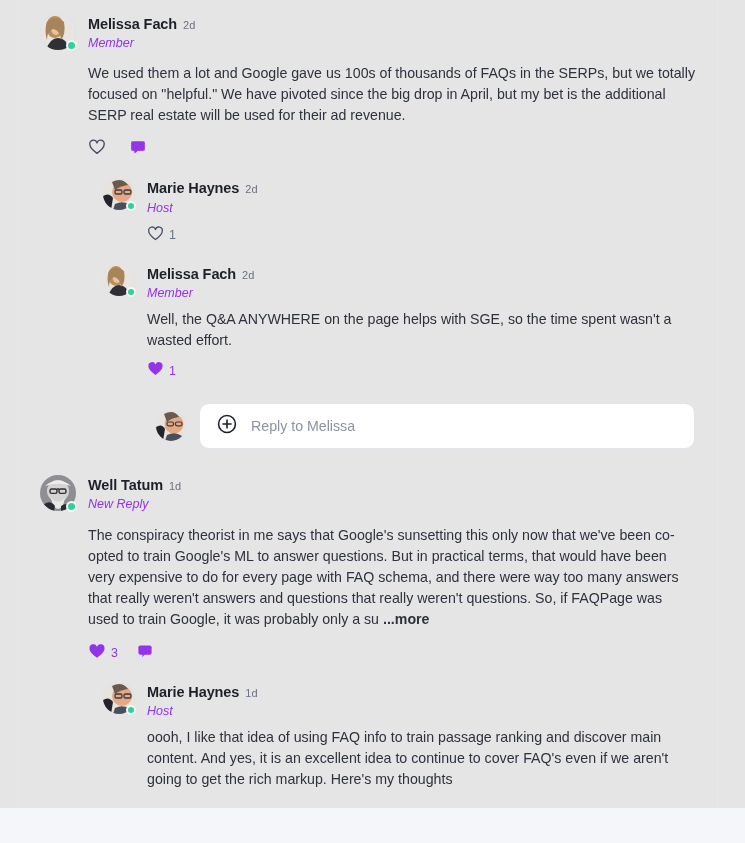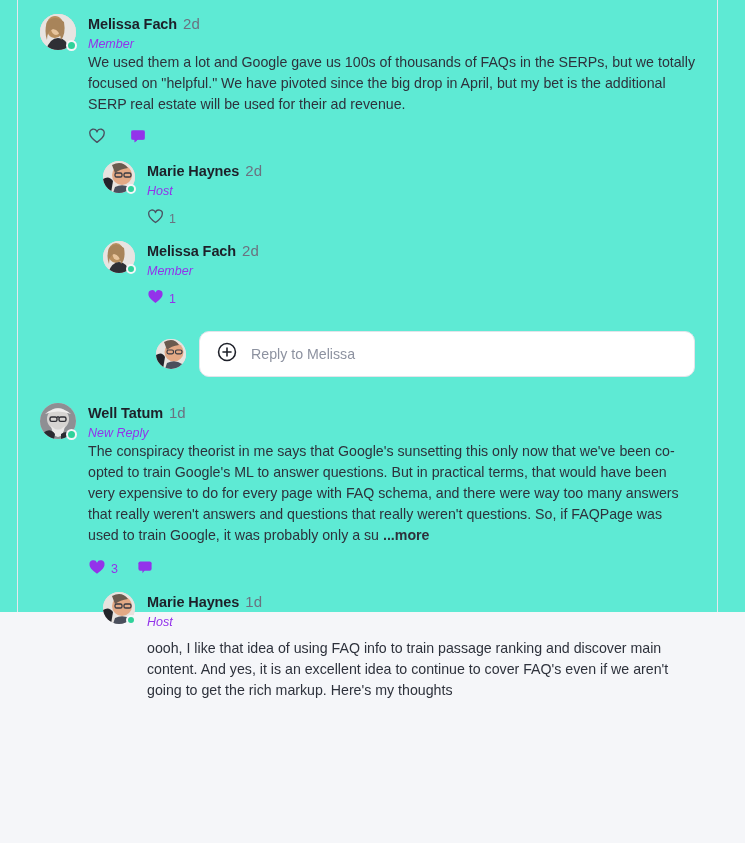--- a/index.html
+++ b/index.html
@@ -6,22 +6,22 @@
   html, body {
     width: 745px;
     height: 843px;
     background: #f5f6f9;
     font-family: "Liberation Sans", sans-serif;
     overflow: hidden;
   }
   .page {
     position: relative;
     width: 745px;
-    height: 612px;
-    background: #5eead4;
+    height: 808px;
+    background: #e5e5e5;
   }
   .rail {
     position: absolute;
     top: 0;
     bottom: 0;
     width: 1px;
     background: #e6e8ee;
   }
   .rail-left { left: 17px; }
   .rail-right { left: 717px; }
@@ -75,36 +75,36 @@
     gap: 6px;
     line-height: 1.25;
   }
   .author {
     font-size: 14.5px;
     font-weight: bold;
     color: #1d2029;
     letter-spacing: -0.1px;
   }
   .time {
-    font-size: 15px;
+    font-size: 11px;
     color: #6b7280;
   }
   .role {
     font-size: 12.5px;
     color: #9333ea;
     margin-top: 2px;
     line-height: 1.3;
     font-style: italic;
   }
 
   .body {
     font-size: 14.2px;
     line-height: 21px;
     color: #2e323c;
-    margin-top: 0;
+    margin-top: 12px;
   }
   .more {
     color: #2e323c;
     font-weight: bold;
     white-space: nowrap;
   }
 
   .actions {
     display: flex;
     align-items: center;
@@ -118,21 +118,21 @@
     cursor: pointer;
   }
   .count {
     font-size: 12.5px;
     color: #6b7280;
   }
   .count.on { color: #9333ea; }
 
   
   .replies { margin-left: 63px; }
-  .reply { margin-top: 12px; }
+  .reply { margin-top: 18px; }
   .reply .body { margin-top: 8px; margin-left: 44px; }
   .reply .actions { margin-left: 44px; margin-top: 9px; }
 
   
   .composer {
     display: flex;
     align-items: center;
     gap: 13px;
     margin-top: 22px;
     margin-left: 53px;
@@ -271,20 +271,21 @@
               <div class="online-dot dot9"></div>
             </div>
             <div class="names">
               <div class="nameline">
                 <span class="author">Melissa Fach</span>
                 <span class="time">2d</span>
               </div>
               <div class="role">Member</div>
             </div>
           </div>
+          <div class="body"><span>Well, the Q&amp;A ANYWHERE on the page helps with SGE, so the time spent wasn't a wasted effort.</span></div>
           <div class="actions">
             <div class="action">
               <span>
                 <svg width="17" height="17" viewBox="0 0 24 24">
                   <path d="M12 21 C4.6 15.6 2 12.2 2 8.6 A5.2 5.2 0 0 1 12 6.2 A5.2 5.2 0 0 1 22 8.6 C22 12.2 19.4 15.6 12 21Z" fill="#9333ea"></path>
                 </svg>
               </span>
               <span class="count on">1</span>
             </div>
           </div>

